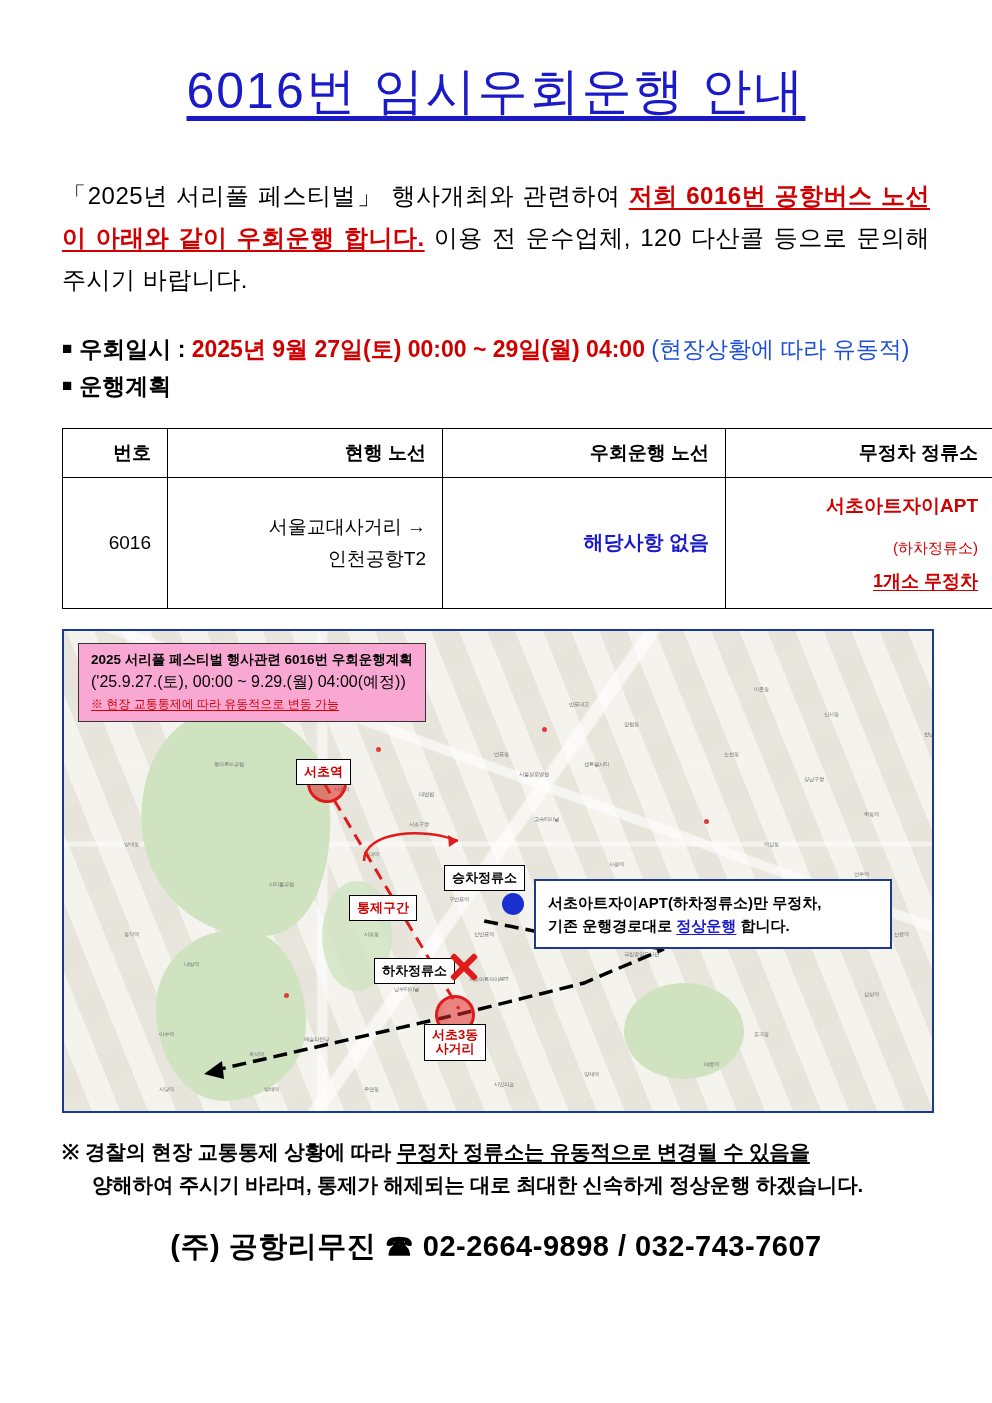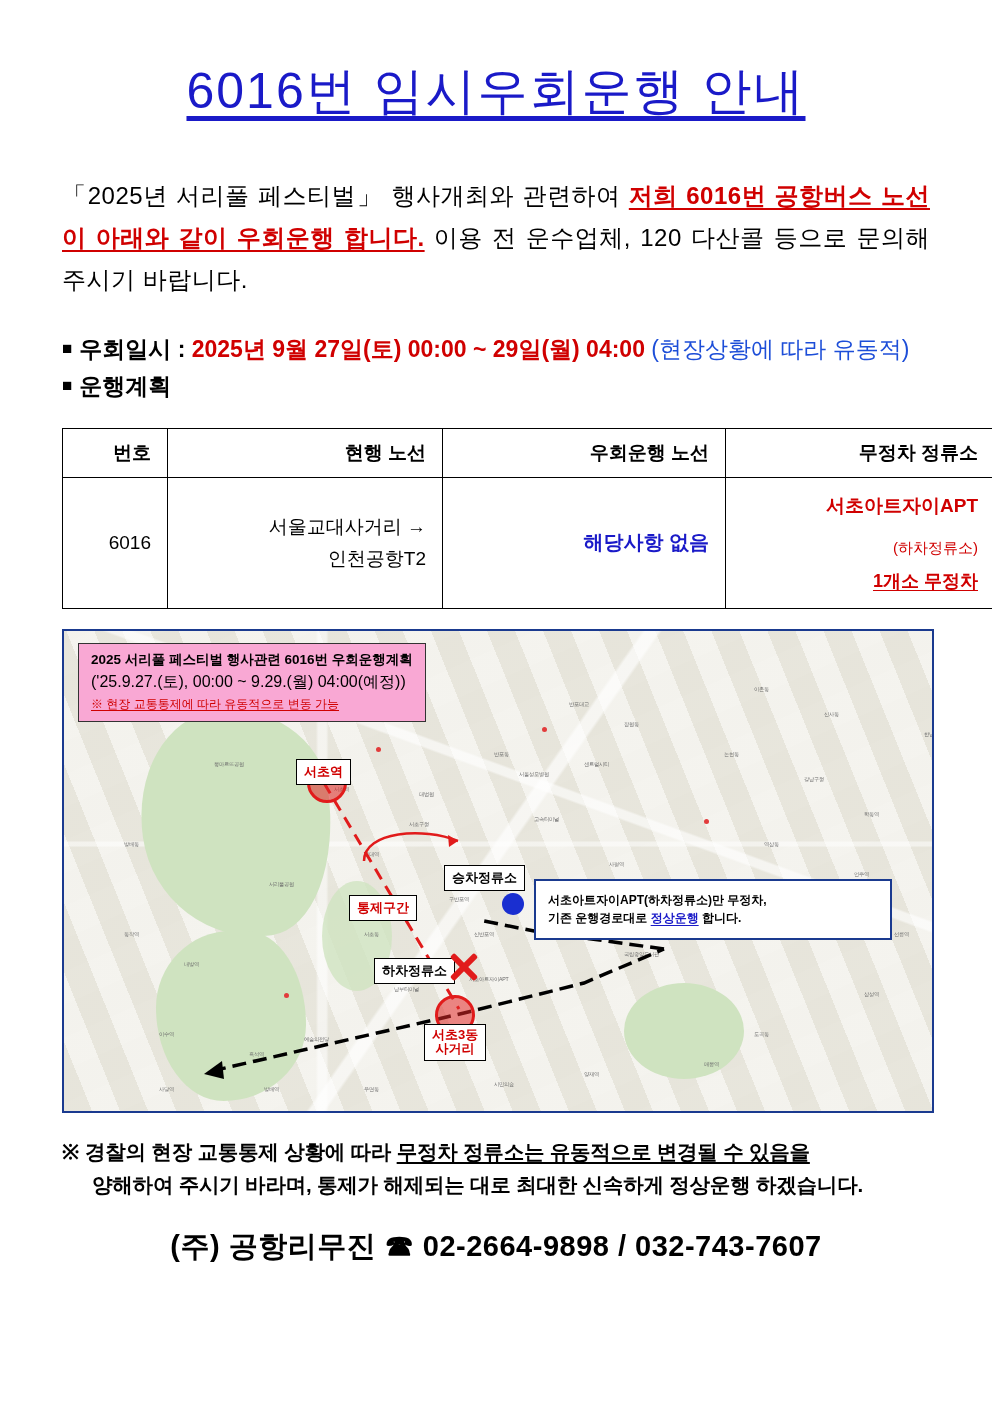--- a/index.html
+++ b/index.html
@@ -197,21 +197,21 @@
   .cross:before { transform: rotate(45deg); }
   .cross:after { transform: rotate(-45deg); }
 
   .callout {
     position:absolute;
     left: 470px; top: 248px;
     width: 330px;
     background:#fff;
     border:2px solid #1a3a8f;
     padding: 10px 12px;
-    font-size: 12px;
+    font-size: 15px;
     font-weight: bold;
     line-height: 1.55;
     z-index: 7;
   }
   .callout .u-blue {
     color:#1a1ac8; text-decoration: underline; text-underline-offset: 3px;
   }
 
   table.legend {
     position:absolute;

